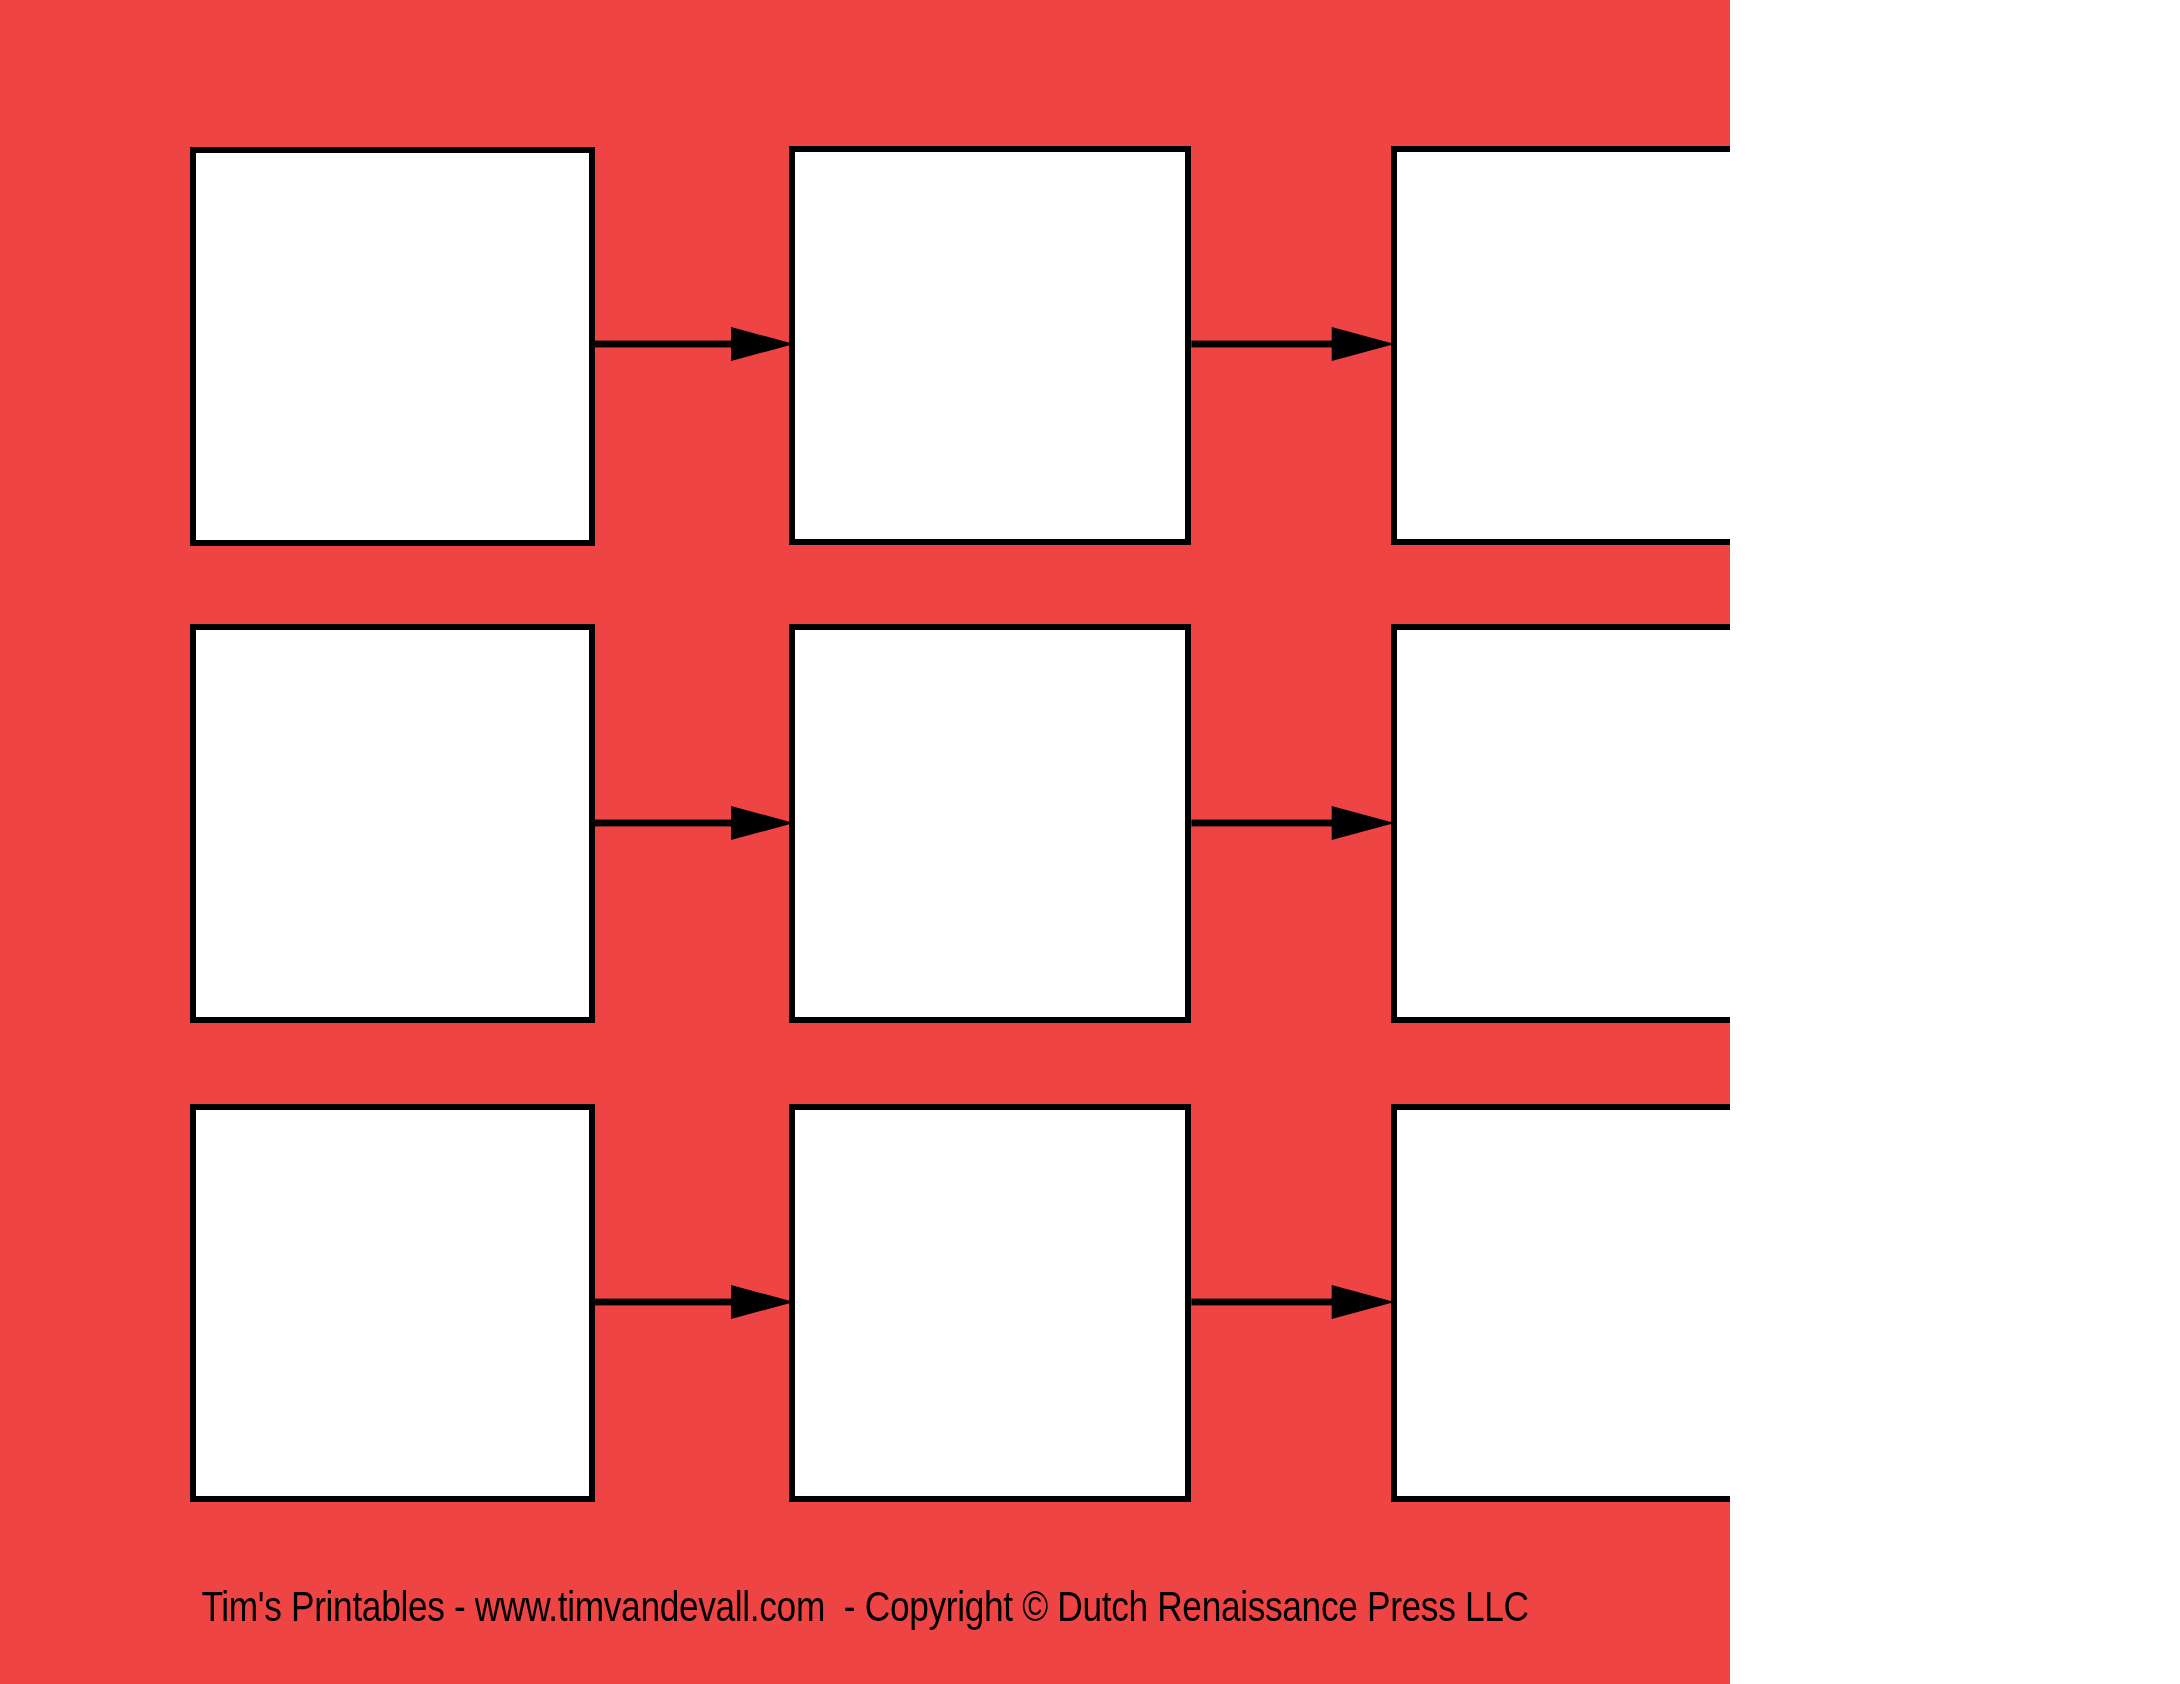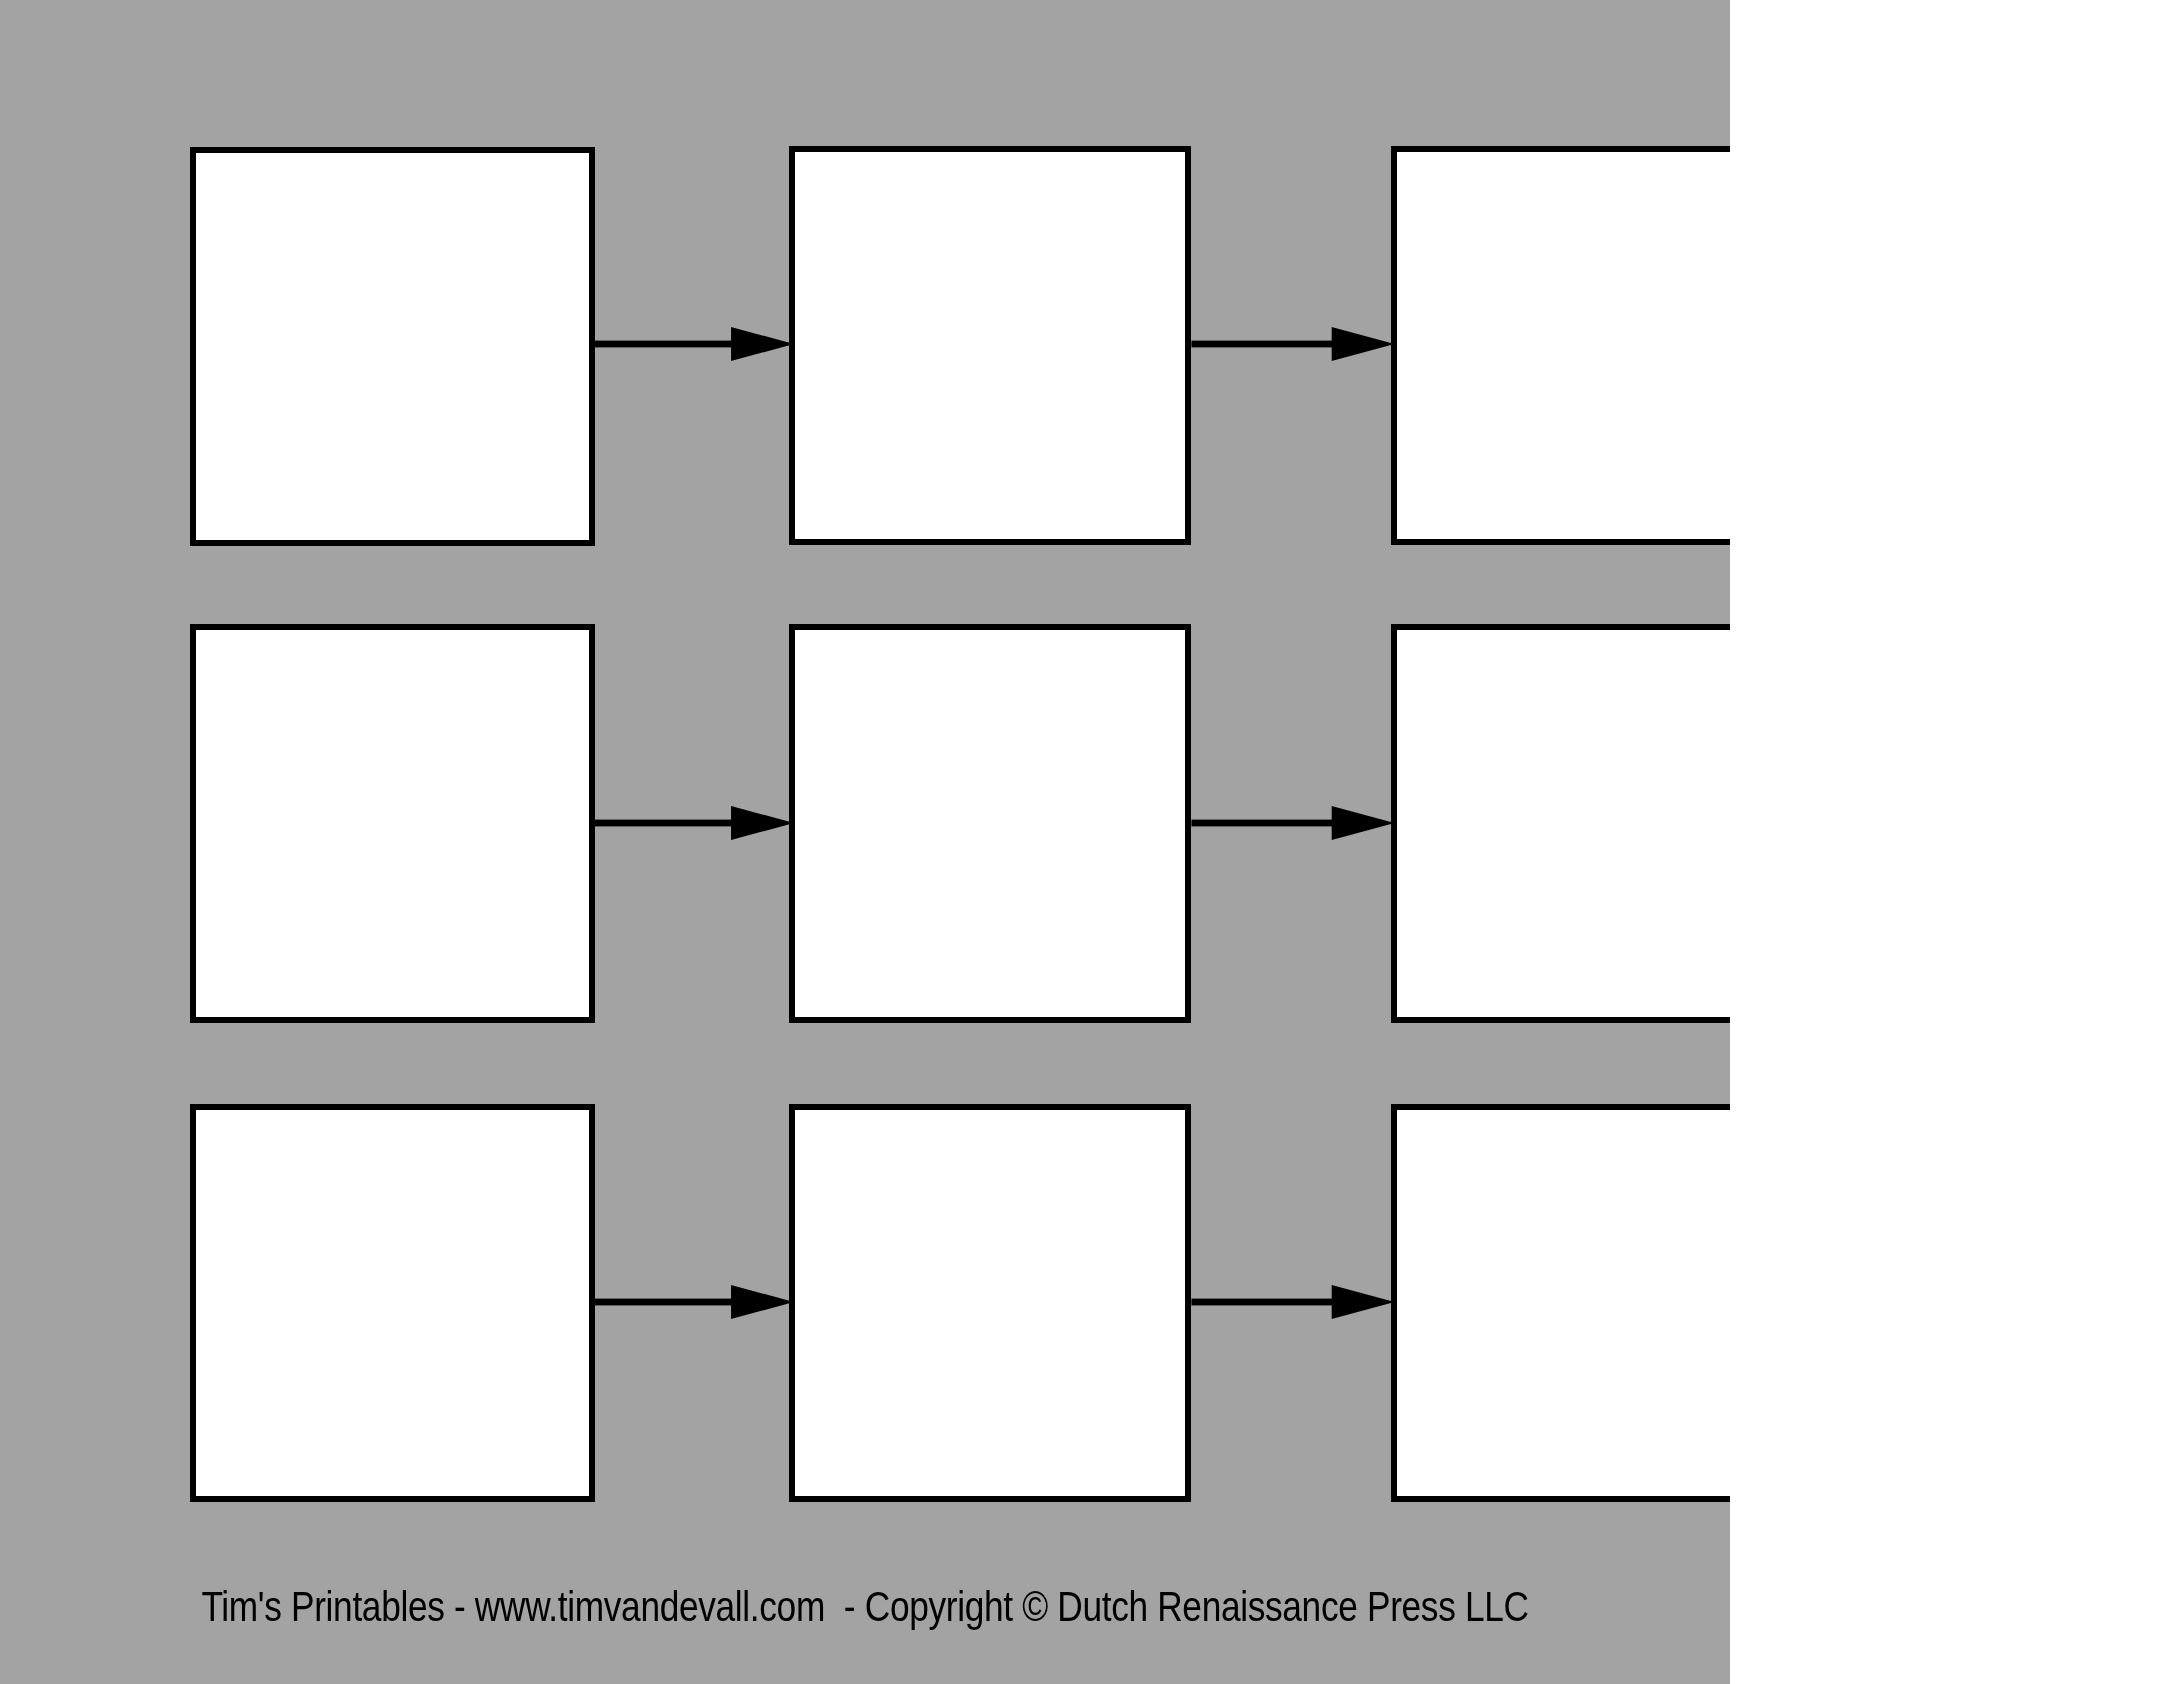--- a/index.html
+++ b/index.html
@@ -5,21 +5,21 @@
 <style>
   html, body {
     margin: 0;
     padding: 0;
     background: #ffffff;
   }
   #page {
     position: relative;
     width: 1730px;
     height: 1685px;
-    background: #a3a3a3;
+    background: #ef4444;
     overflow: hidden;
     font-family: "Liberation Sans", sans-serif;
   }
   #grid-layer {
     position: absolute;
     inset: 0;
     width: 2181px;
     height: 1685px;
   }
   .flow-box {

